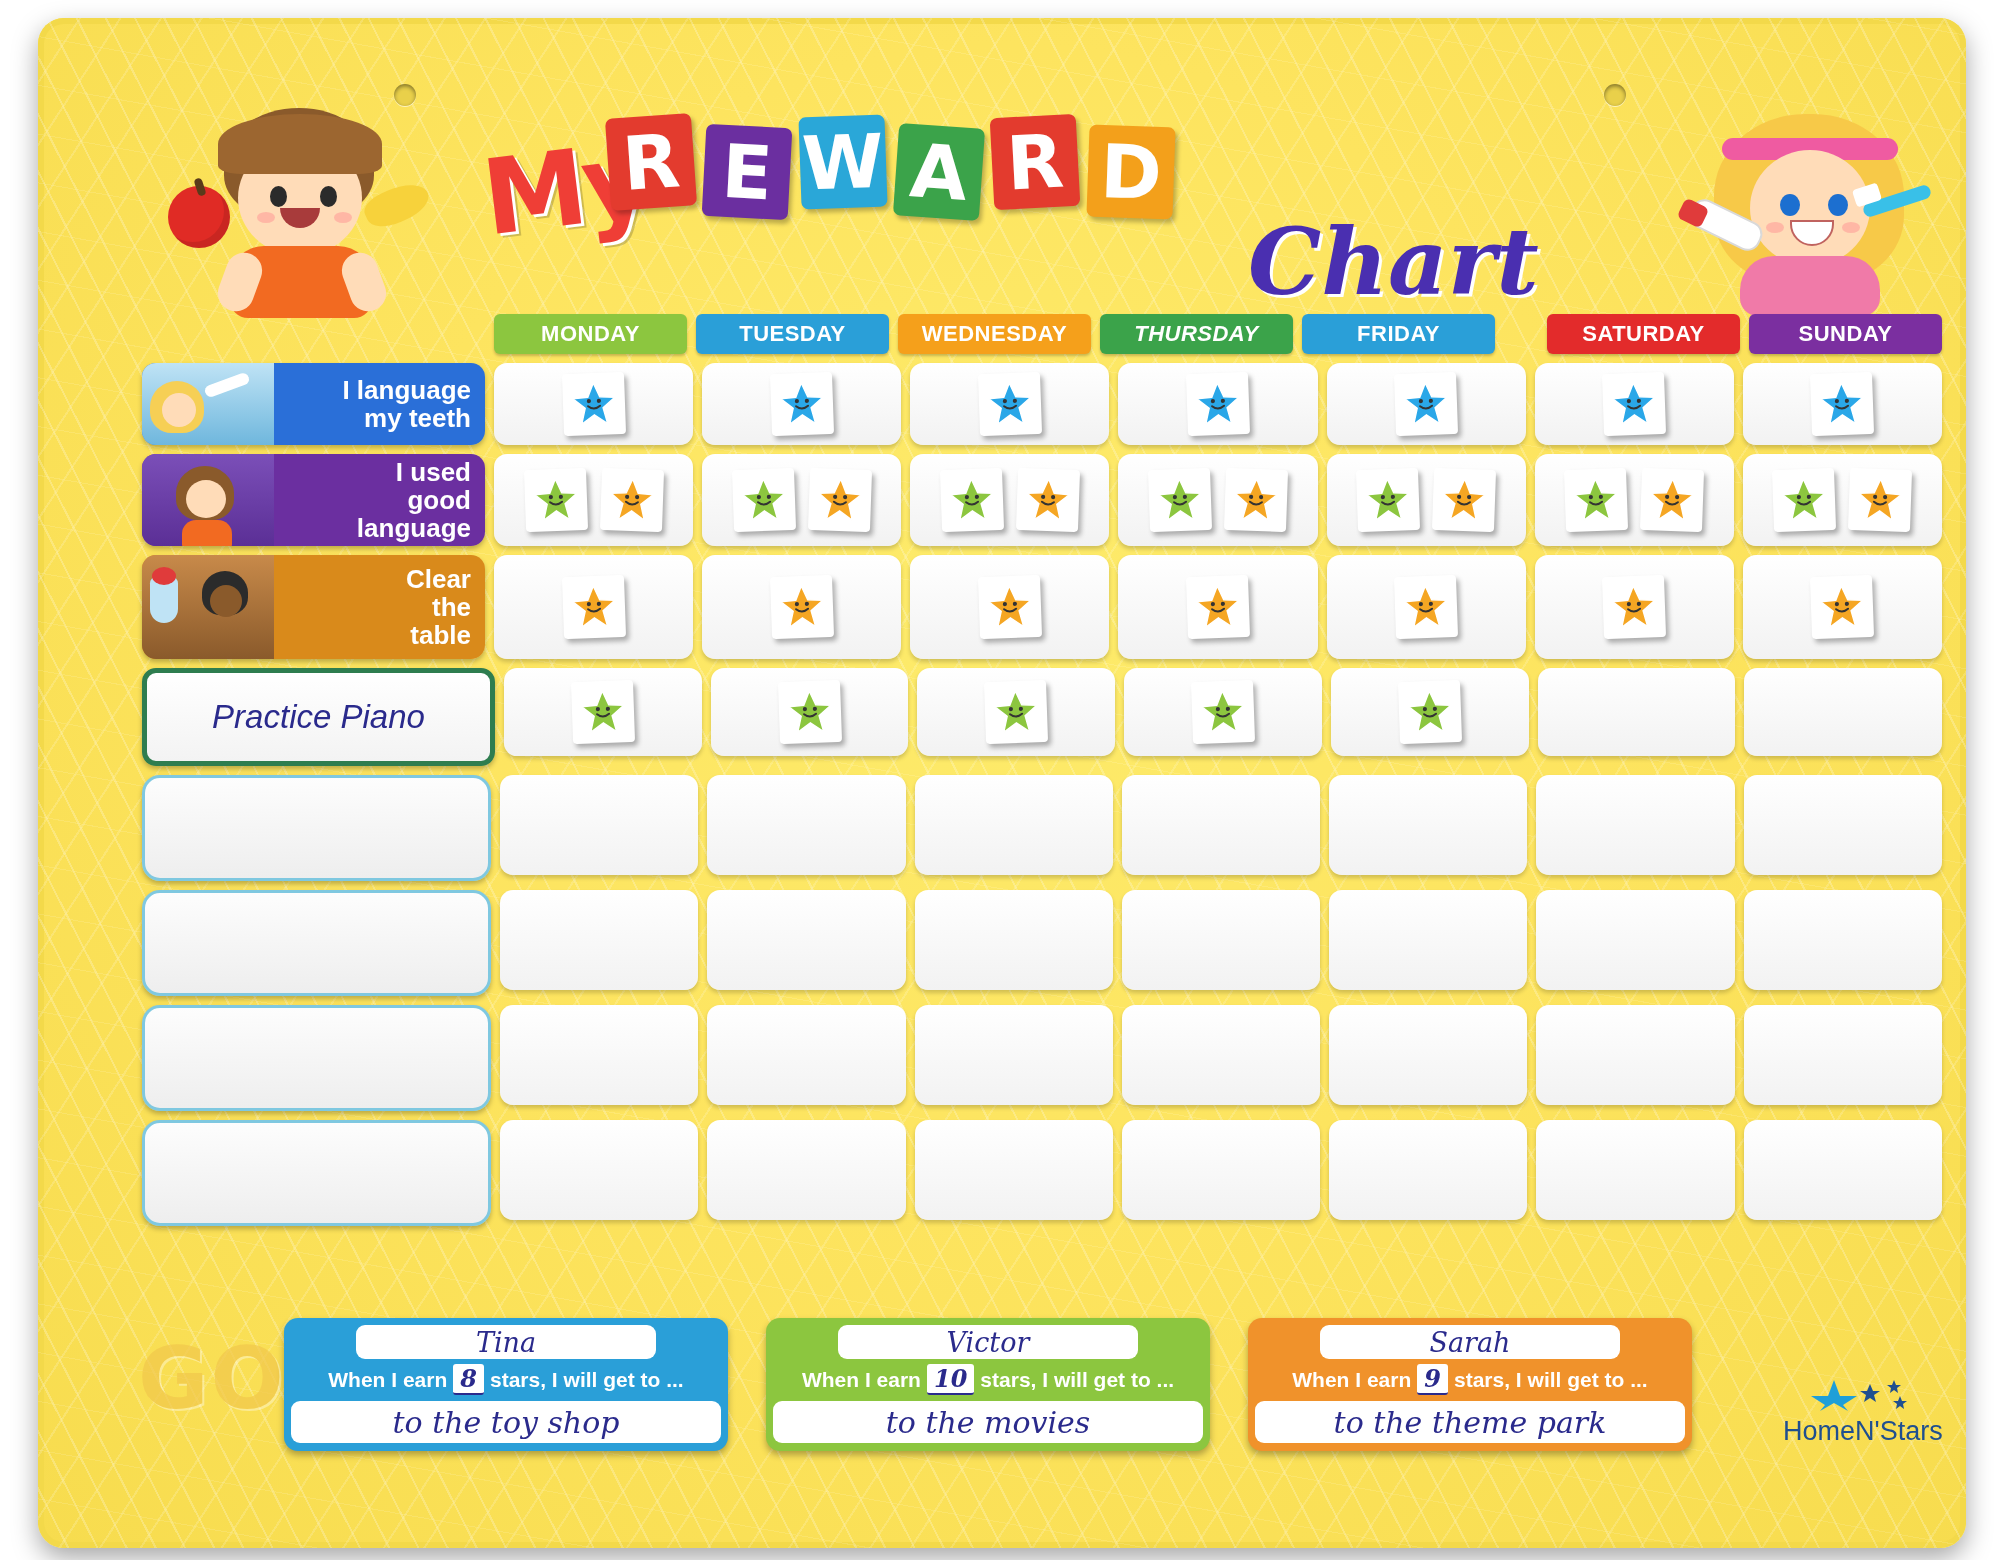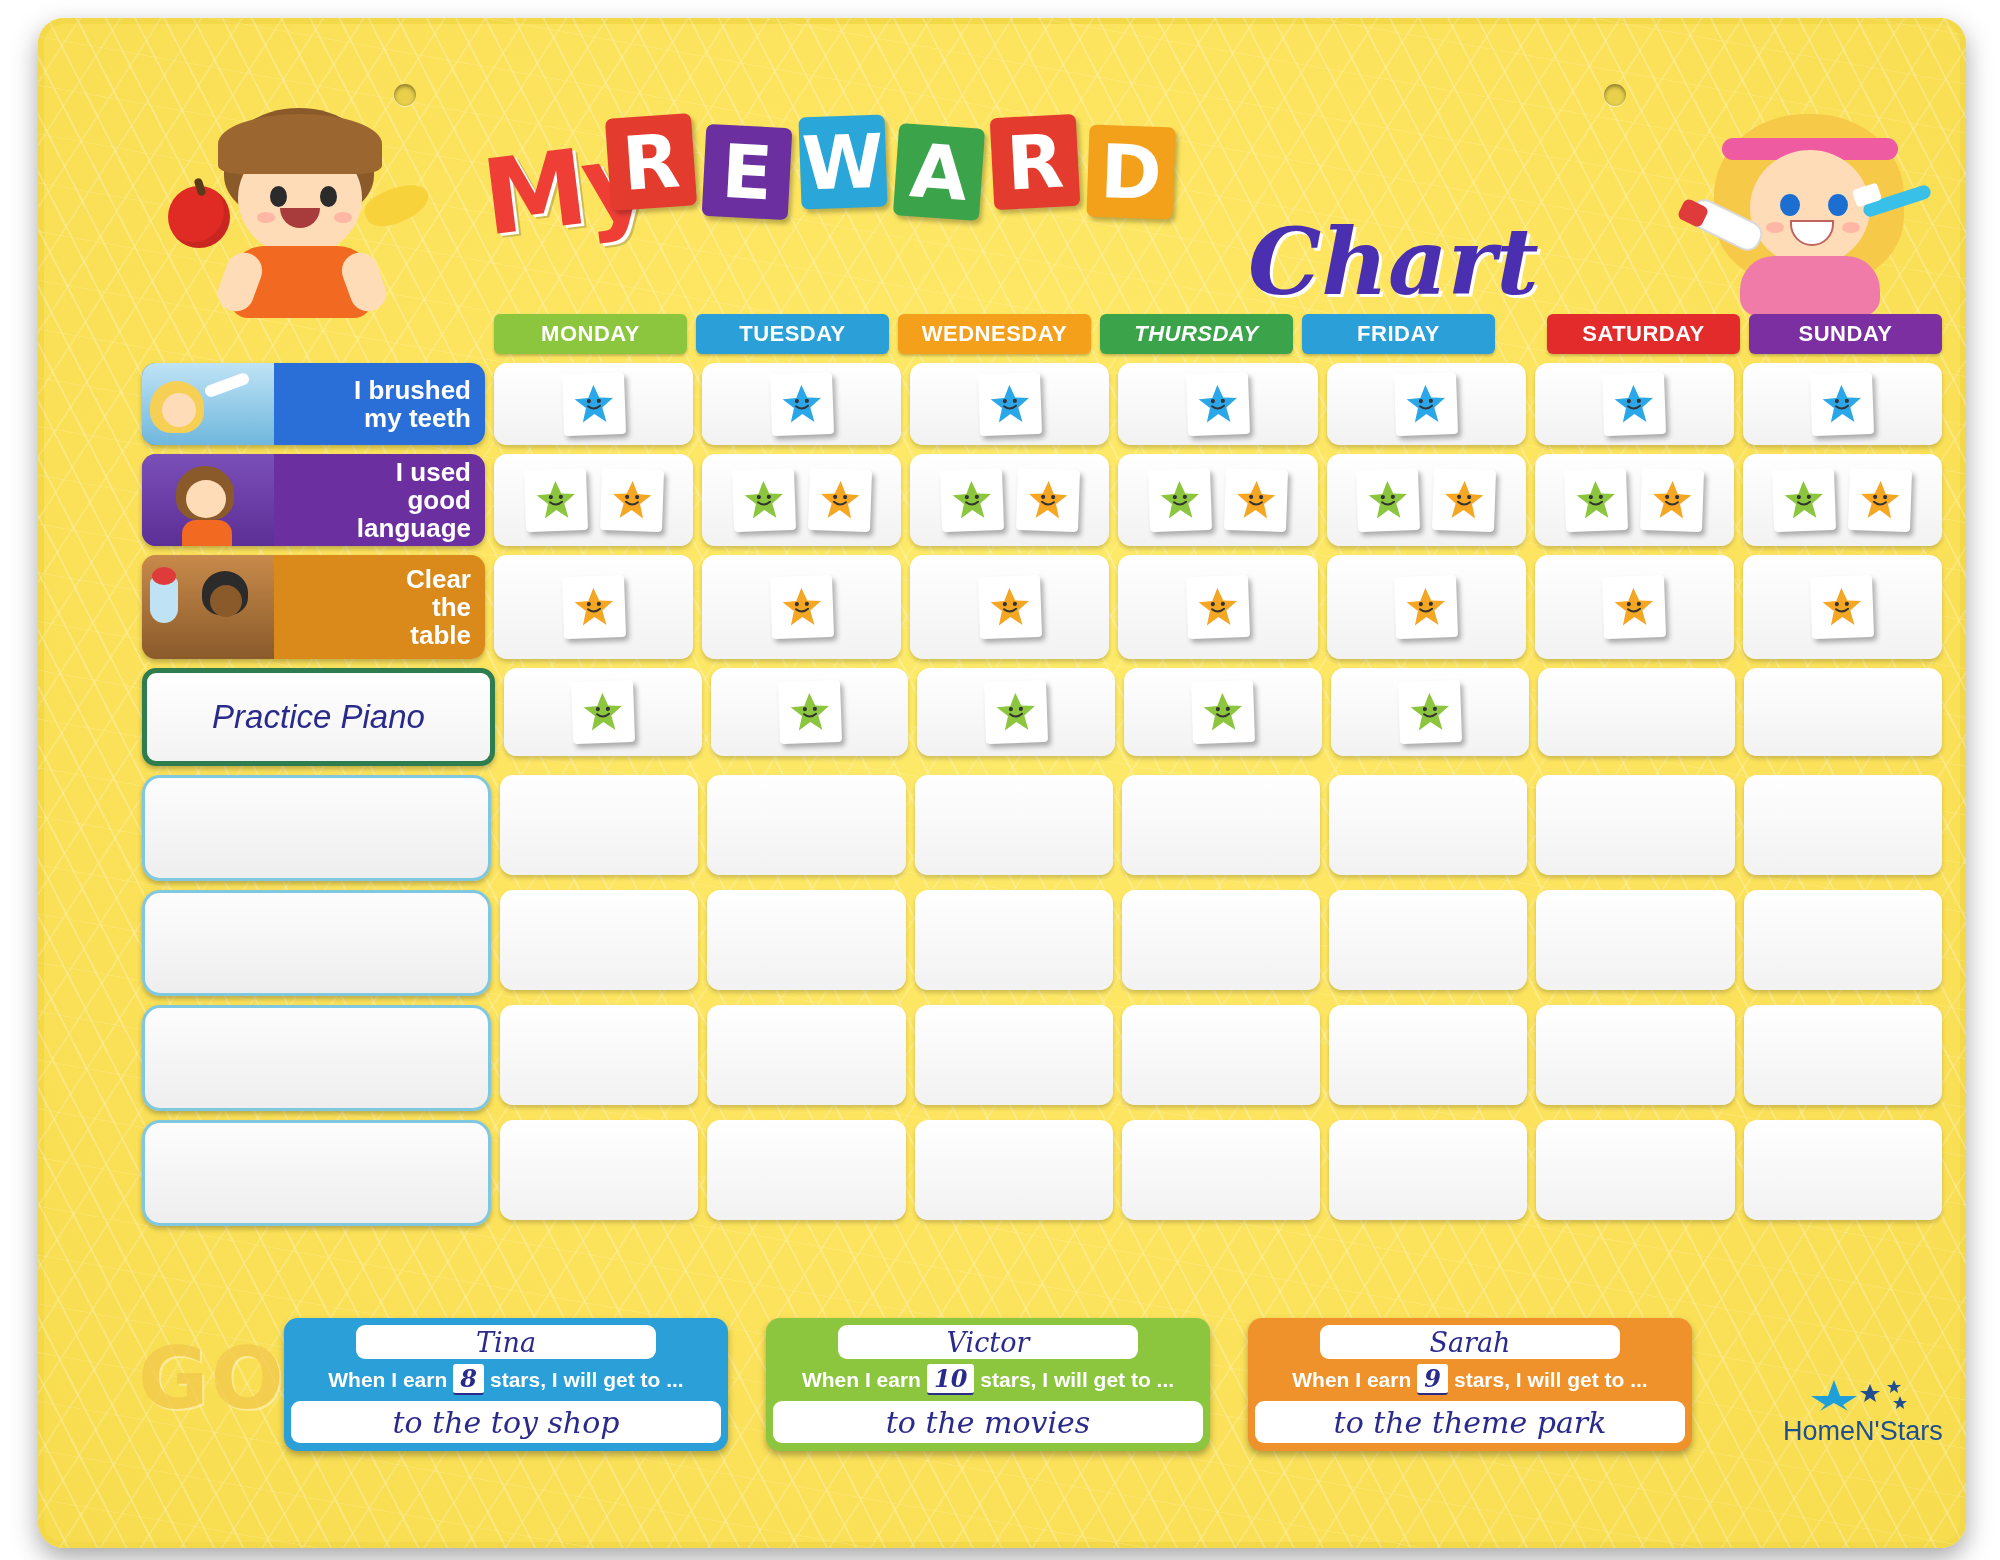--- a/index.html
+++ b/index.html
@@ -194,21 +194,21 @@
     <div id="rows">
         <div class="row">
           <div class="tasklabel  rowh-1" style="background: linear-gradient(rgb(42, 111, 216), rgb(42, 111, 216));">
             <div class="pic">
               <div style="position:absolute;inset:0;background:linear-gradient(#bfe3f5,#6fb7dd);"></div>
               <div style="position:absolute;left:8px;top:18px;width:54px;height:52px;border-radius:50% 50% 40% 40%;background:#f6cf55;"></div>
               <div style="position:absolute;left:20px;top:30px;width:34px;height:34px;border-radius:50%;background:#ffdcb8;"></div>
               <div style="position:absolute;left:62px;top:16px;width:46px;height:12px;border-radius:6px;background:#fff;transform:rotate(-20deg);"></div>
             </div>
             <div class="txt">
-              <div>I brushed</div>
+              <div>I language</div>
               <div>my teeth</div>
             </div>
           </div>
           <div class="cell rowh-1">
             <div class="sticker">
               <svg class="star-svg" viewBox="0 0 48 48">
                 <polygon points="24,3 30,17 45,18 33,28 37,44 24,35 11,44 15,28 3,18 18,17" fill="#2aa7e8" stroke="#ffffff" stroke-width="1.5"></polygon>
                 <circle cx="19" cy="21" r="2.1" fill="#333"></circle>
                 <circle cx="29" cy="21" r="2.1" fill="#333"></circle>
                 <path d="M18 26 Q24 31 30 26" stroke="#333" stroke-width="2" fill="none" stroke-linecap="round"></path>

